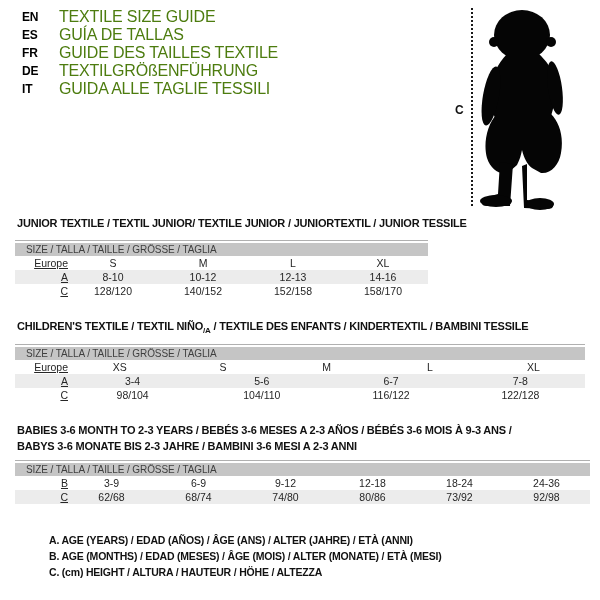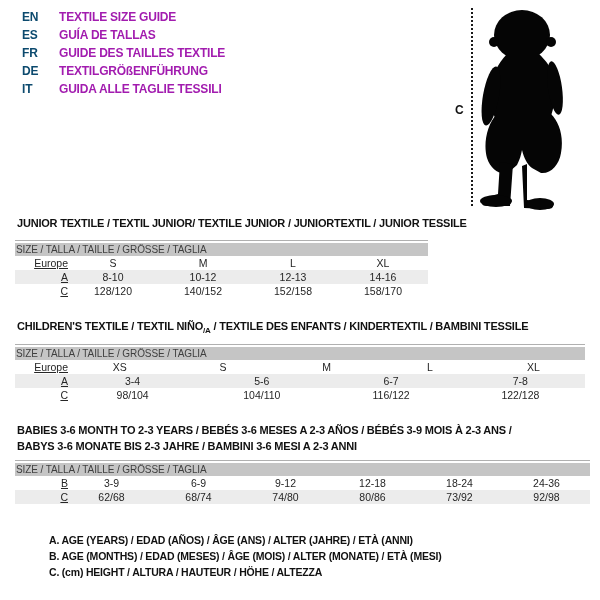--- a/index.html
+++ b/index.html
@@ -11,24 +11,24 @@
     font-family: "Liberation Sans", sans-serif;
     color: #1c1c1c;
     overflow: hidden;
   }
 
   
   .lang-block { position: absolute; left: 22px; top: 8px; }
   .lang-row { display: flex; height: 18px; line-height: 18px; }
   .lang-code {
     width: 37px; font-weight: 700; font-size: 12px;
-    letter-spacing: -0.2px; color: #0c4a6e;
+    letter-spacing: -0.2px; color: #000000;
   }
   .lang-title {
-    font-weight: 700; font-size: 12px; letter-spacing: -0.2px; color: #a21caf;
+    font-weight: 400; font-size: 16px; letter-spacing: -0.2px; color: #4d7c0f;
     white-space: nowrap;
   }
 
   
   .height-line {
     position: absolute; left: 471px; top: 8px; height: 198px; width: 0;
     border-left: 2px dotted #1a1a1a;
   }
   .height-label {
     position: absolute; left: 455px; top: 103px;
@@ -44,21 +44,21 @@
   }
   .tbl-title .sub { font-size: 8px; vertical-align: sub; }
   .tbl {
     position: absolute; left: 15px;
     border-top: 1px solid #b0b0b0;
   }
   .size-bar {
     margin-top: 2px; height: 13px; line-height: 13px;
     background: #c5c5c5; color: #3f3f3f;
     font-size: 10px; letter-spacing: -0.1px;
-    padding-left: 1px;
+    padding-left: 11px;
   }
   .trow { display: flex; height: 14px; line-height: 14px; font-size: 10.5px; color: #262626; }
   .trow.shaded { background: #ececec; }
   .rlabel { width: 50px; padding-left: 3px; text-align: right; text-decoration: underline; }
   .tcell { flex: 1; text-align: center; }
 
   
   .footnotes { position: absolute; left: 17px; top: 532px; margin-left: 32px; }
   .footnote {
     height: 16px; line-height: 16px;
@@ -172,21 +172,21 @@
     <div class="trow">
       <span class="rlabel">C</span>
       <span class="tcell">98/104</span>
       <span class="tcell">104/110</span>
       <span class="tcell">116/122</span>
       <span class="tcell">122/128</span>
     </div>
   </div>
 
   <div class="tbl-title t3-title">
-    <div>BABIES 3-6 MONTH TO 2-3 YEARS / BEBÉS 3-6 MESES A 2-3 AÑOS / BÉBÉS 3-9 MOIS À 2-3 ANS /</div>
+    <div>BABIES 3-6 MONTH TO 2-3 YEARS / BEBÉS 3-6 MESES A 2-3 AÑOS / BÉBÉS 3-6 MOIS À 9-3 ANS /</div>
     <div>BABYS 3-6 MONATE BIS 2-3 JAHRE / BAMBINI 3-6 MESI A 2-3 ANNI</div>
   </div>
   <div class="tbl t3">
     <div class="size-bar">SIZE / TALLA / TAILLE / GRÖSSE / TAGLIA</div>
     <div class="trow">
       <span class="rlabel">B</span>
       <span class="tcell">3-9</span>
       <span class="tcell">6-9</span>
       <span class="tcell">9-12</span>
       <span class="tcell">12-18</span>

